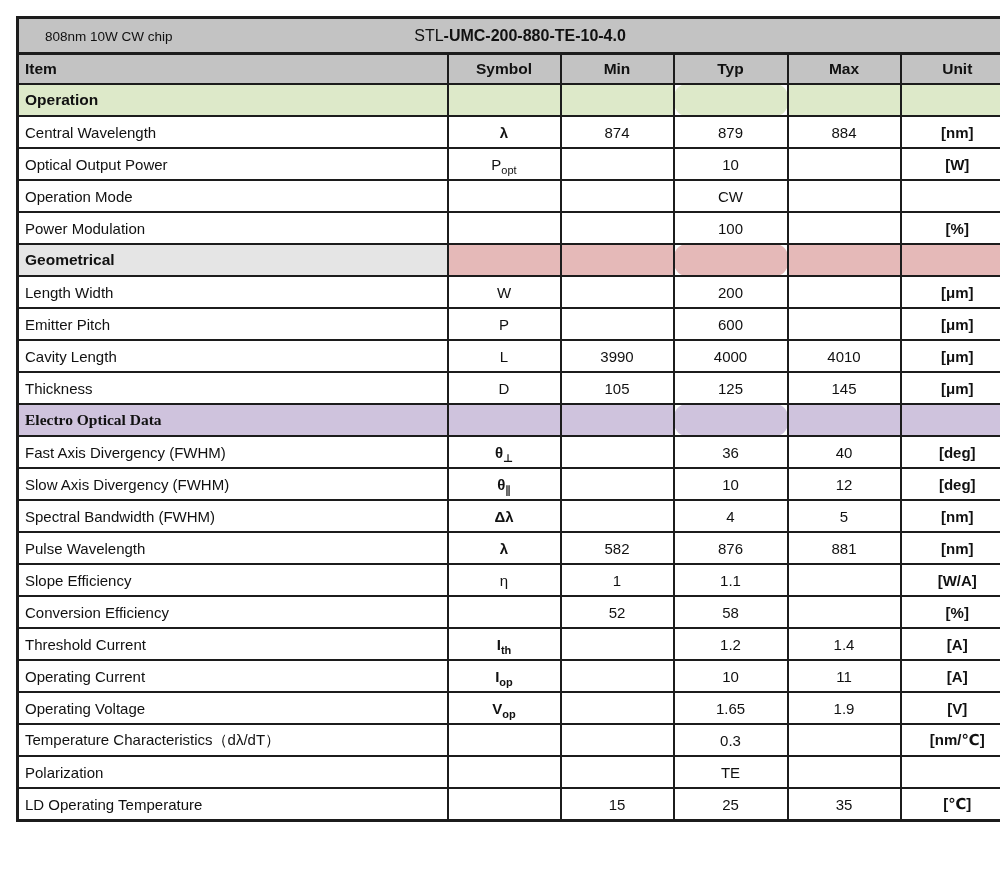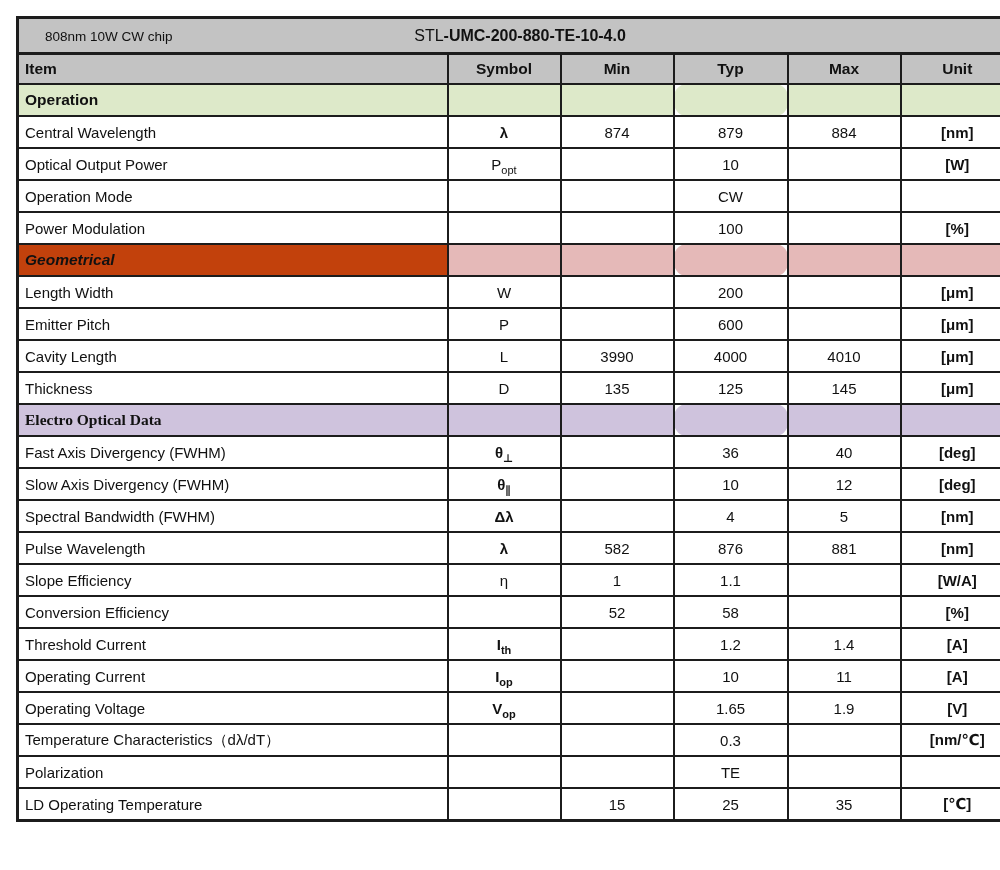--- a/index.html
+++ b/index.html
@@ -142,21 +142,21 @@
   </tr>
         <tr class="data-row">
     <td class="item-cell">Power Modulation</td>
     <td class="symbol-cell"><span class="sym-main"></span><span class="sym-sub"></span></td>
     <td class="min-cell"></td>
     <td class="typ-cell">100</td>
     <td class="max-cell"></td>
     <td class="unit-cell">[%]</td>
   </tr>
         <tr class="section-row">
-    <td class="item-cell" style="background-color: #c2410c; font-style: italic;">Geometrical</td>
+    <td class="item-cell" style="background-color: #e5e5e5;">Geometrical</td>
     <td class="symbol-cell" style="background-color: rgb(229, 185, 184);"></td>
     <td class="min-cell" style="background-color: rgb(229, 185, 184);"></td>
     <td class="typ-cell" style="background-color: rgb(229, 185, 184);"></td>
     <td class="max-cell" style="background-color: rgb(229, 185, 184);"></td>
     <td class="unit-cell" style="background-color: rgb(229, 185, 184);"></td>
   </tr>
         <tr class="data-row">
     <td class="item-cell">Length Width</td>
     <td class="symbol-cell"><span class="sym-main">W</span><span class="sym-sub"></span></td>
     <td class="min-cell"></td>
@@ -176,21 +176,21 @@
     <td class="item-cell">Cavity Length</td>
     <td class="symbol-cell"><span class="sym-main">L</span><span class="sym-sub"></span></td>
     <td class="min-cell">3990</td>
     <td class="typ-cell">4000</td>
     <td class="max-cell">4010</td>
     <td class="unit-cell">[μm]</td>
   </tr>
         <tr class="data-row">
     <td class="item-cell">Thickness</td>
     <td class="symbol-cell"><span class="sym-main">D</span><span class="sym-sub"></span></td>
-    <td class="min-cell">135</td>
+    <td class="min-cell">105</td>
     <td class="typ-cell">125</td>
     <td class="max-cell">145</td>
     <td class="unit-cell">[μm]</td>
   </tr>
         <tr class="section-row">
     <td class="item-cell" style="background-color: rgb(207, 195, 221); font-family: Liberation Serif, serif;">Electro Optical Data</td>
     <td class="symbol-cell" style="background-color: rgb(207, 195, 221);"></td>
     <td class="min-cell" style="background-color: rgb(207, 195, 221);"></td>
     <td class="typ-cell" style="background-color: rgb(207, 195, 221);"></td>
     <td class="max-cell" style="background-color: rgb(207, 195, 221);"></td>

